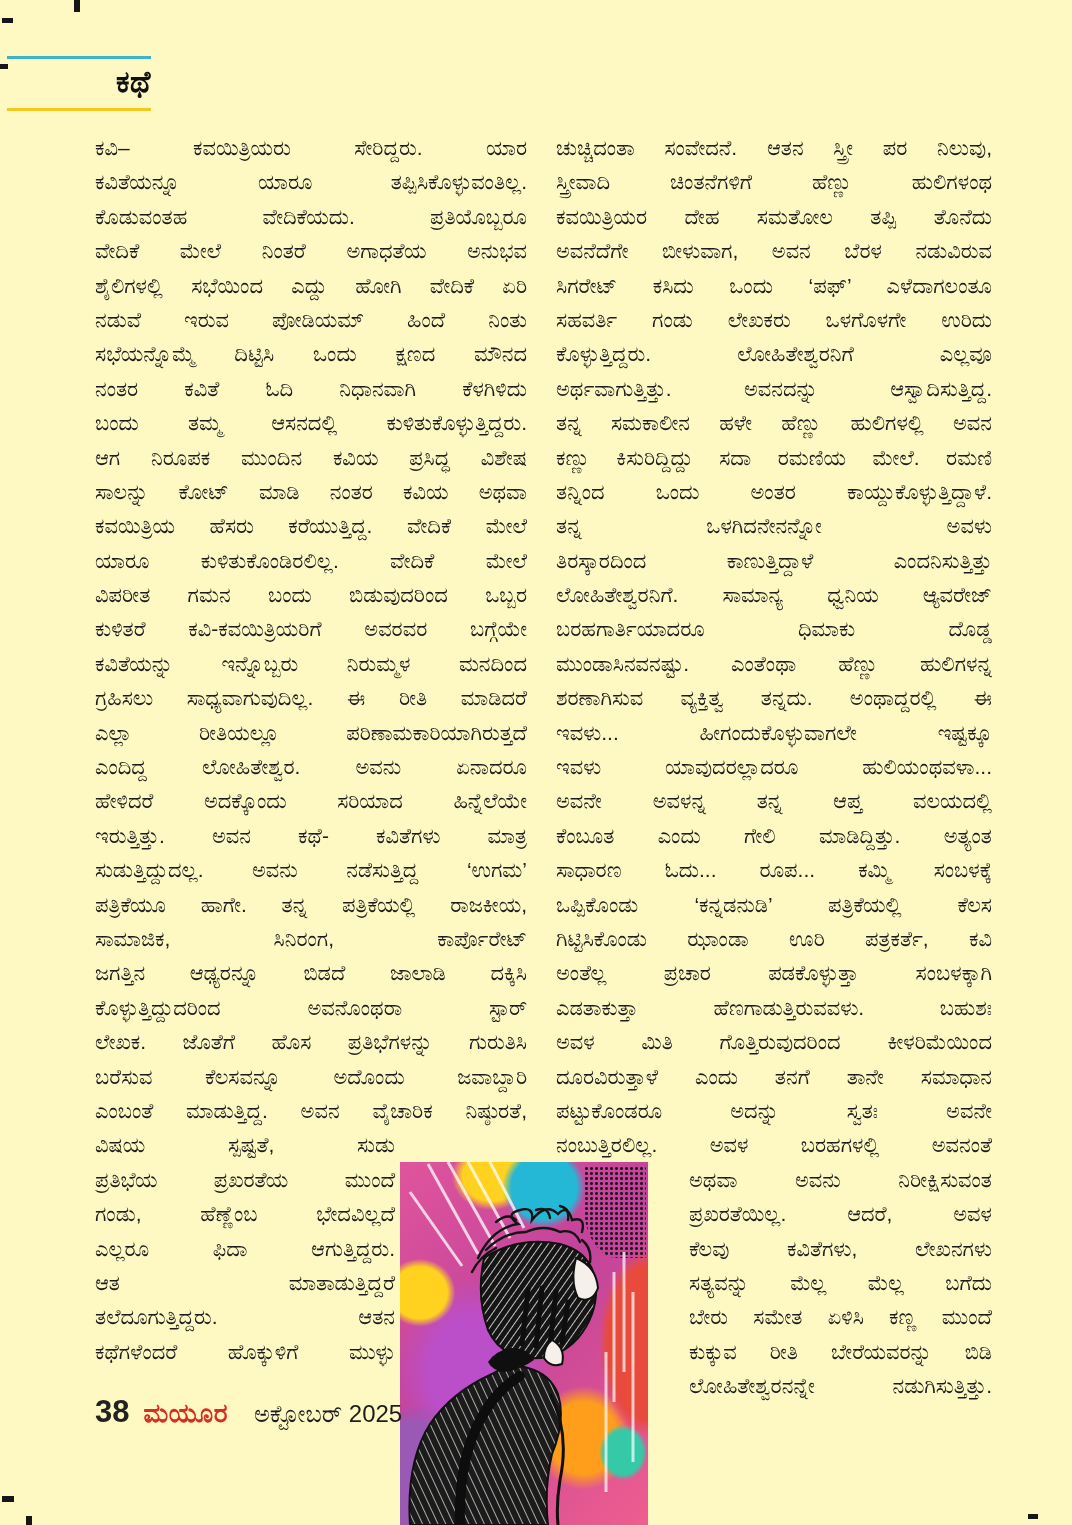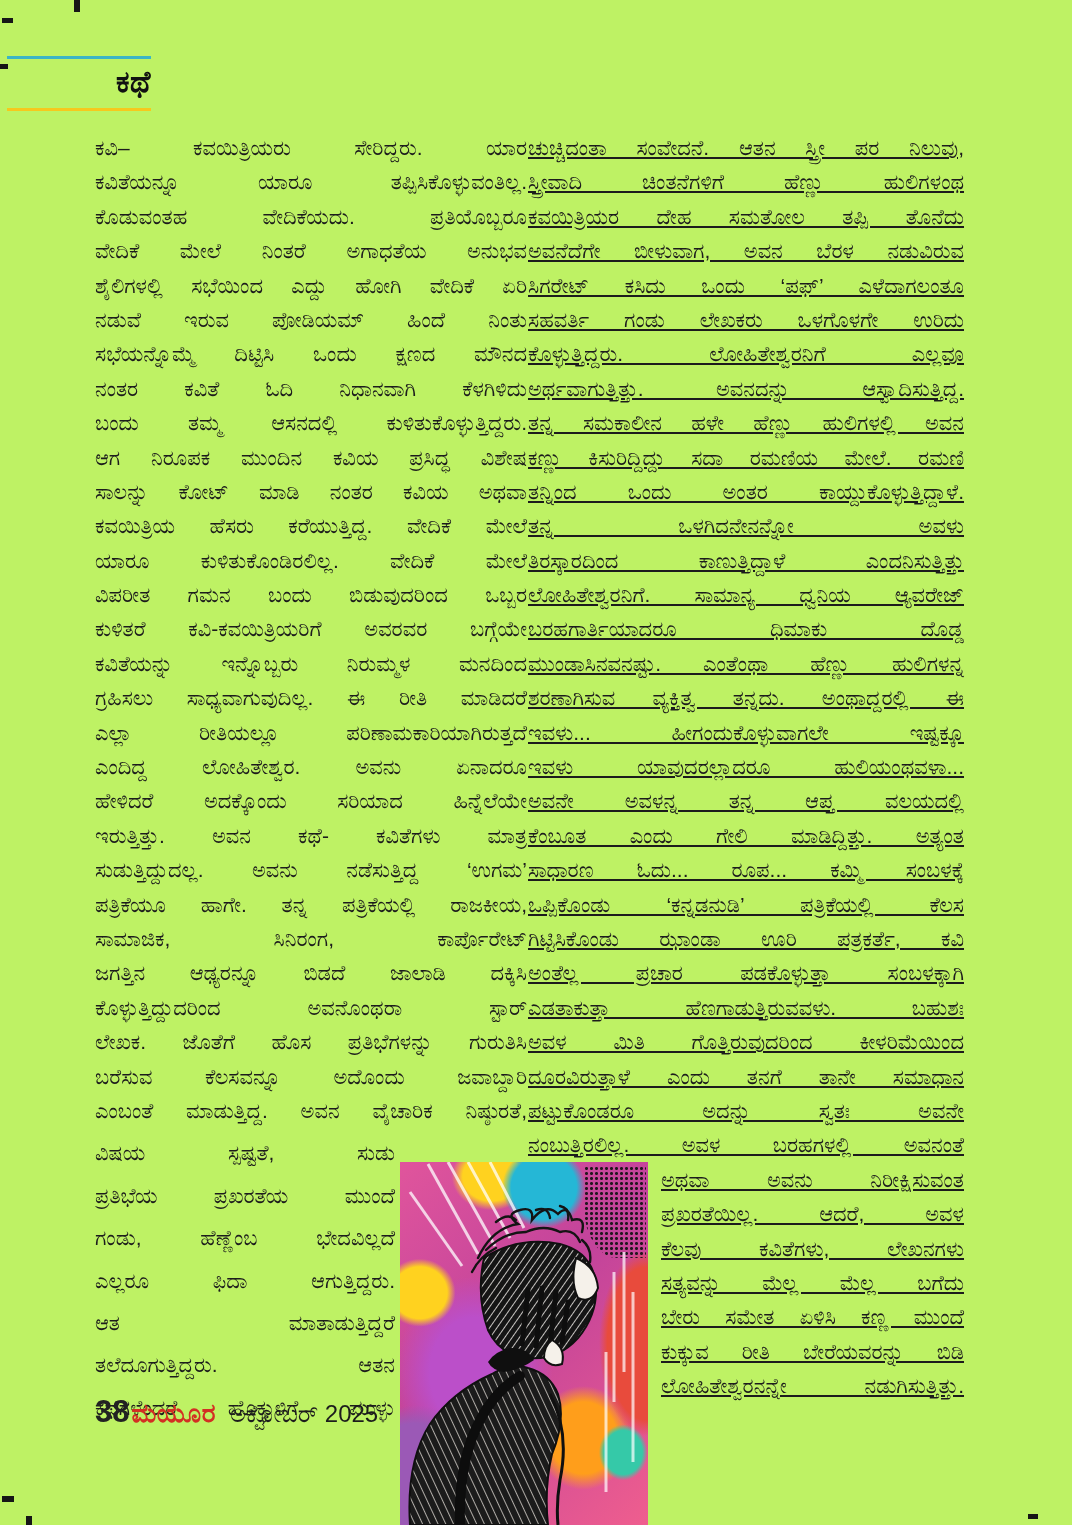--- a/index.html
+++ b/index.html
@@ -1,20 +1,20 @@
 <!DOCTYPE html>
 <html><head>
 <meta charset="utf-8">
 <style>
   * { margin:0; padding:0; box-sizing:border-box; }
   html,body { background:#e9e9e9; }
   .page {
     position:relative;
     width:1072px; height:1525px;
-    background:#bef264;
+    background:#fef9c3;
     overflow:hidden;
     font-family:"Liberation Sans", sans-serif;
     color:#1c1c1c;
   }
   
   .mark { position:absolute; background:#161616; }
   .mark-top-bar    { left:74px; top:0;       width:6px;  height:12px; }
   .mark-left-dash1 { left:2px;  top:18px;    width:11px; height:5px; }
   .mark-left-dash2 { left:0;    top:64px;    width:8px;  height:5px; }
   .mark-bot-dash   { left:2px;  top:1496px;  width:12px; height:6px; }
@@ -27,32 +27,32 @@
   .rule-yellow { height:3px; background:#f6c81d; margin-top:5px; }
   .section-title {
     text-align:right; padding:6px 0 4px 0;
     font-size:30px; font-weight:bold; color:#111;
     line-height:34px; letter-spacing:0.5px;
   }
 
   
   .col { position:absolute; top:131px; }
   .col-left  { left:95px;  width:432px; }
-  .col-right { left:528px; width:436px;text-decoration:underline; }
+  .col-right { left:556px; width:436px; }
   .line {
     font-size:21px;
     height:34.4px;
     line-height:34.4px;
     text-align:justify;
     text-align-last:justify;
     white-space:nowrap;
     overflow:visible;
     color:#1c1c1c;
   }
-  .col-left  .narrow .line { width:300px;margin-top:8px; }
+  .col-left  .narrow .line { width:300px; }
   .col-right .narrow .line { width:303px; margin-left:133px; }
 
   
   .illustration {
     position:absolute; left:400px; top:1162px;
     width:248px; height:363px;
     background-color:#cf4da4;
     background-image:
       radial-gradient(ellipse 14% 11% at 90% 80%, #35c9a8 0 55%, rgba(53,201,168,0) 70%),
       radial-gradient(ellipse 22% 30% at 99% 50%, #e84b3c 0 70%, rgba(232,75,60,0) 85%),
@@ -69,21 +69,21 @@
     background-image:radial-gradient(circle, #141414 1.3px, rgba(0,0,0,0) 1.6px);
     background-size:5px 5px;
     border-radius:0 0 0 55%;
     opacity:.92;
   }
   .illustration svg { position:absolute; left:0; top:0; }
 
   
   .footer {
     position:absolute; left:95px; top:1394px;
-    display:flex; align-items:baseline; gap:2px;
+    display:flex; align-items:baseline; gap:14px;
   }
   .page-number { font-size:31px; font-weight:bold; color:#222; }
   .magazine-logo { font-size:26px; font-weight:bold; color:#d32f23; letter-spacing:0.5px; }
   .issue-date { font-size:24px; color:#1c1c1c;margin-left:12px; }
 </style>
 </head>
 <body>
 
 <div class="page">
 

